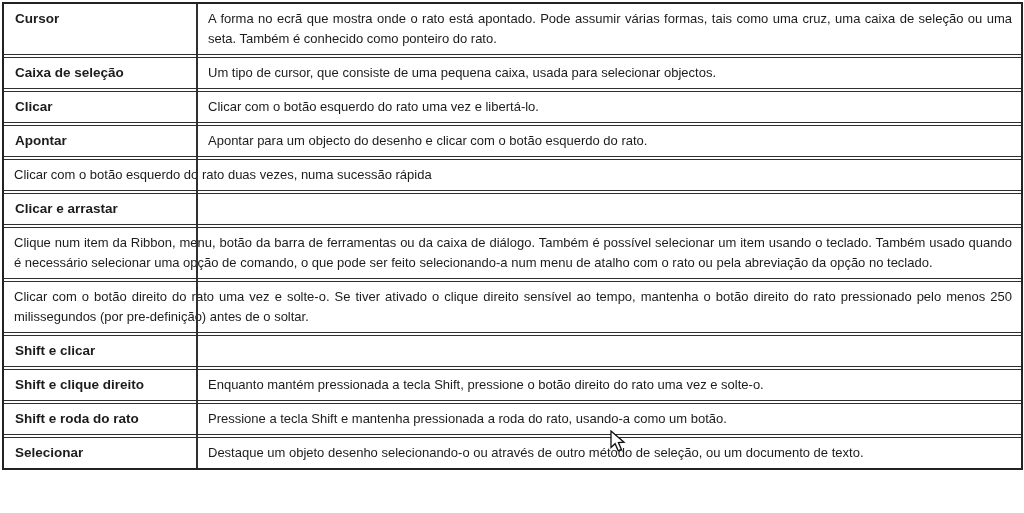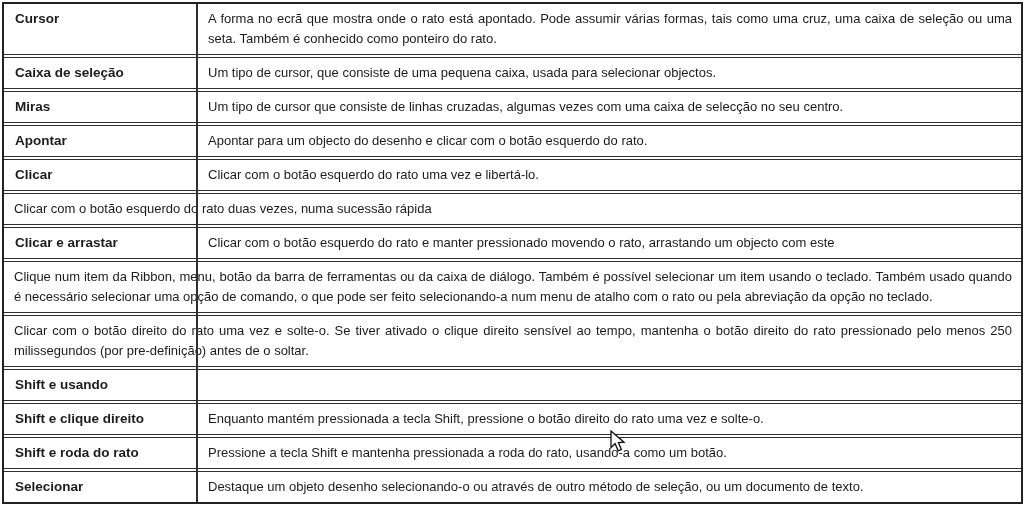--- a/index.html
+++ b/index.html
@@ -67,54 +67,49 @@
   <div class="g-row">
     <div class="term-cell">Cursor</div>
     <div class="def-cell">A forma no ecrã que mostra onde o rato está apontado. Pode assumir várias formas, tais como uma cruz, uma caixa de seleção ou uma seta. Também é conhecido como ponteiro do rato.</div>
   </div>
 
   <div class="g-row">
     <div class="term-cell">Caixa de seleção</div>
     <div class="def-cell">Um tipo de cursor, que consiste de uma pequena caixa, usada para selecionar objectos.</div>
   </div>
 
+
   <div class="g-row">
-    <div class="term-cell">Miras</div>
-    <div class="def-cell">Um tipo de cursor que consiste de linhas cruzadas, algumas vezes com uma caixa de selecção no seu centro.</div>
+    <div class="term-cell">Clicar</div>
+    <div class="def-cell">Clicar com o botão esquerdo do rato uma vez e libertá-lo.</div>
   </div>
 
   <div class="g-row">
     <div class="term-cell">Apontar</div>
     <div class="def-cell">Apontar para um objecto do desenho e clicar com o botão esquerdo do rato.</div>
   </div>
 
   <div class="g-row">
-    <div class="term-cell">Clicar</div>
-    <div class="def-cell">Clicar com o botão esquerdo do rato uma vez e libertá-lo.</div>
-  </div>
-
-  <div class="g-row">
     <div class="def-cell">Clicar com o botão esquerdo do rato duas vezes, numa sucessão rápida</div>
   </div>
 
   <div class="g-row">
     <div class="term-cell">Clicar e arrastar</div>
-    <div class="def-cell">Clicar com o botão esquerdo do rato e manter pressionado movendo o rato, arrastando um objecto com este</div>
   </div>
 
   <div class="g-row">
     <div class="def-cell">Clique num item da Ribbon, menu, botão da barra de ferramentas ou da caixa de diálogo. Também é possível selecionar um item usando o teclado. Também usado quando é necessário selecionar uma opção de comando, o que pode ser feito selecionando-a num menu de atalho com o rato ou pela abreviação da opção no teclado.</div>
   </div>
 
   <div class="g-row">
     <div class="def-cell">Clicar com o botão direito do rato uma vez e solte-o. Se tiver ativado o clique direito sensível ao tempo, mantenha o botão direito do rato pressionado pelo menos 250 milissegundos (por pre-definição) antes de o soltar.</div>
   </div>
 
   <div class="g-row">
-    <div class="term-cell">Shift e usando</div>
+    <div class="term-cell">Shift e clicar</div>
   </div>
 
   <div class="g-row">
     <div class="term-cell">Shift e clique direito</div>
     <div class="def-cell">Enquanto mantém pressionada a tecla Shift, pressione o botão direito do rato uma vez e solte-o.</div>
   </div>
 
   <div class="g-row">
     <div class="term-cell">Shift e roda do rato</div>
     <div class="def-cell">Pressione a tecla Shift e mantenha pressionada a roda do rato, usando-a como um botão.</div>

